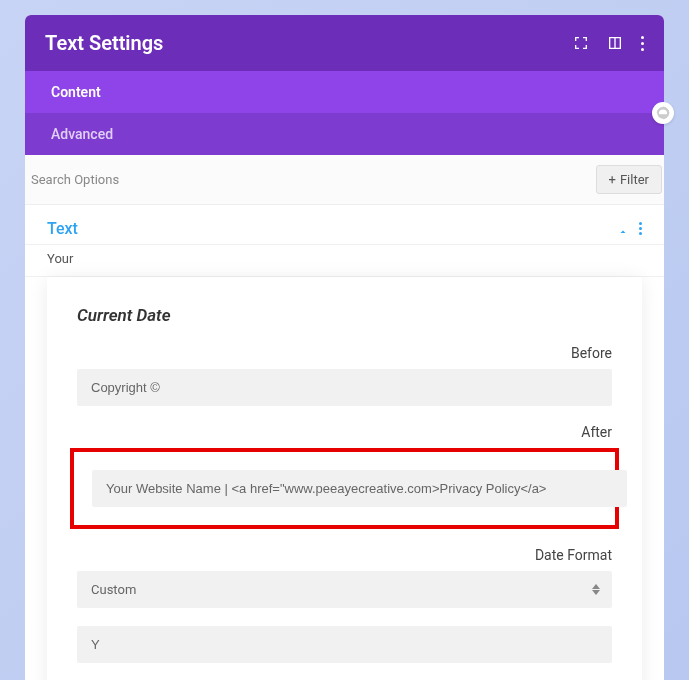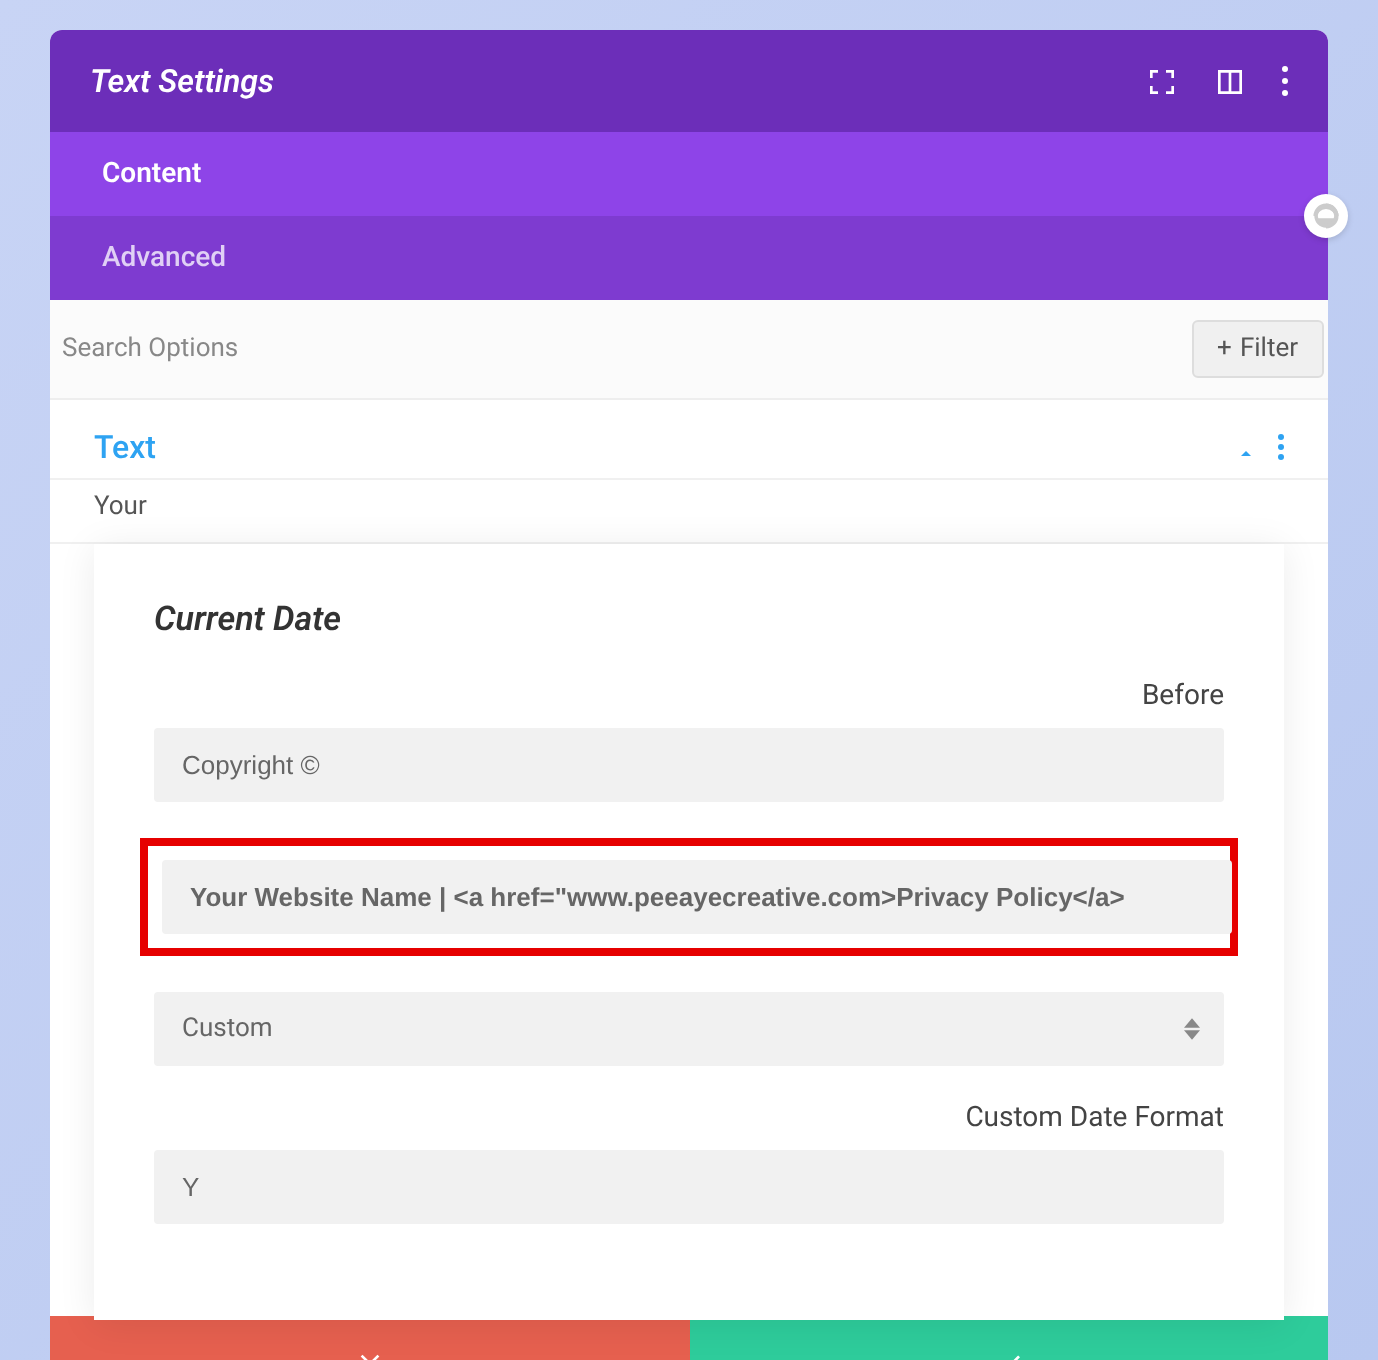--- a/index.html
+++ b/index.html
@@ -19,24 +19,23 @@
     }
     .header {
       background: #6c2eb9;
       color: #fff;
       padding: 16px 20px;
       display: flex;
       align-items: center;
       border-radius: 6px 6px 0 0;
     }
     .header-title {
-      font-size: 16px;
+      font-size: 20px;
       font-weight: 600;
       flex: 1;
-      font-style: italic;
     }
     .header-icons {
       display: flex;
       gap: 18px;
       align-items: center;
     }
     .header-icon { width: 16px; height: 16px; fill: #fff; cursor: pointer; }
     .header-icon-dots { display: flex; flex-direction: column; gap: 3px; cursor: pointer; }
     .header-icon-dots span { width: 3px; height: 3px; background: #fff; border-radius: 50%; }
     .tabs {
@@ -171,21 +170,21 @@
       flex-direction: column;
       gap: 1px;
     }
     .select-arrows svg { width: 8px; height: 5px; fill: #888; }
     .highlighted {
       border: 4px solid #e60000;
       padding: 3px;
       margin-left: -7px;
       margin-right: -7px;
     }
-    .highlighted .field-input { margin: 4px; font-weight: bold; }
+    .highlighted .field-input { margin: 15px; }
     .footer {
       display: flex;
       margin-top: -2px;
     }
     .footer-btn {
       flex: 1;
       padding: 16px;
       text-align: center;
       cursor: pointer;
       display: flex;
@@ -261,41 +260,42 @@
 
   <div class="inner-panel">
     <div class="panel-title">Current Date</div>
 
     <div class="field">
       <div class="field-label">Before</div>
       <input class="field-input" value="Copyright ©" style="">
     </div>
 
     <div class="field">
+      <div class="field-label">After</div>
       <div class="highlighted">
         <input class="field-input" value="Your Website Name | &lt;a href=&quot;www.peeayecreative.com&gt;Privacy Policy&lt;/a&gt;" style="">
       </div>
     </div>
 
     <div class="field">
+      <div class="field-label">Date Format</div>
       <div class="field-select">
         <span>Custom</span>
         <div class="select-arrows">
           <svg viewBox="0 0 10 6">
               <path d="M5 0L0 6h10z"></path>
             </svg>
           <svg viewBox="0 0 10 6">
               <path d="M5 6L0 0h10z"></path>
             </svg>
         </div>
       </div>
     </div>
 
     <div class="field">
-      <div class="field-label">Custom Date Format</div>
       <input class="field-input" value="Y" style="">
     </div>
   </div>
 
   <div class="footer">
     <div class="footer-btn footer-cancel">
       <svg viewBox="0 0 24 24">
           <path d="M19 6.41L17.59 5 12 10.59 6.41 5 5 6.41 10.59 12 5 17.59 6.41 19 12 13.41 17.59 19 19 17.59 13.41 12z"></path>
         </svg>
     </div>

